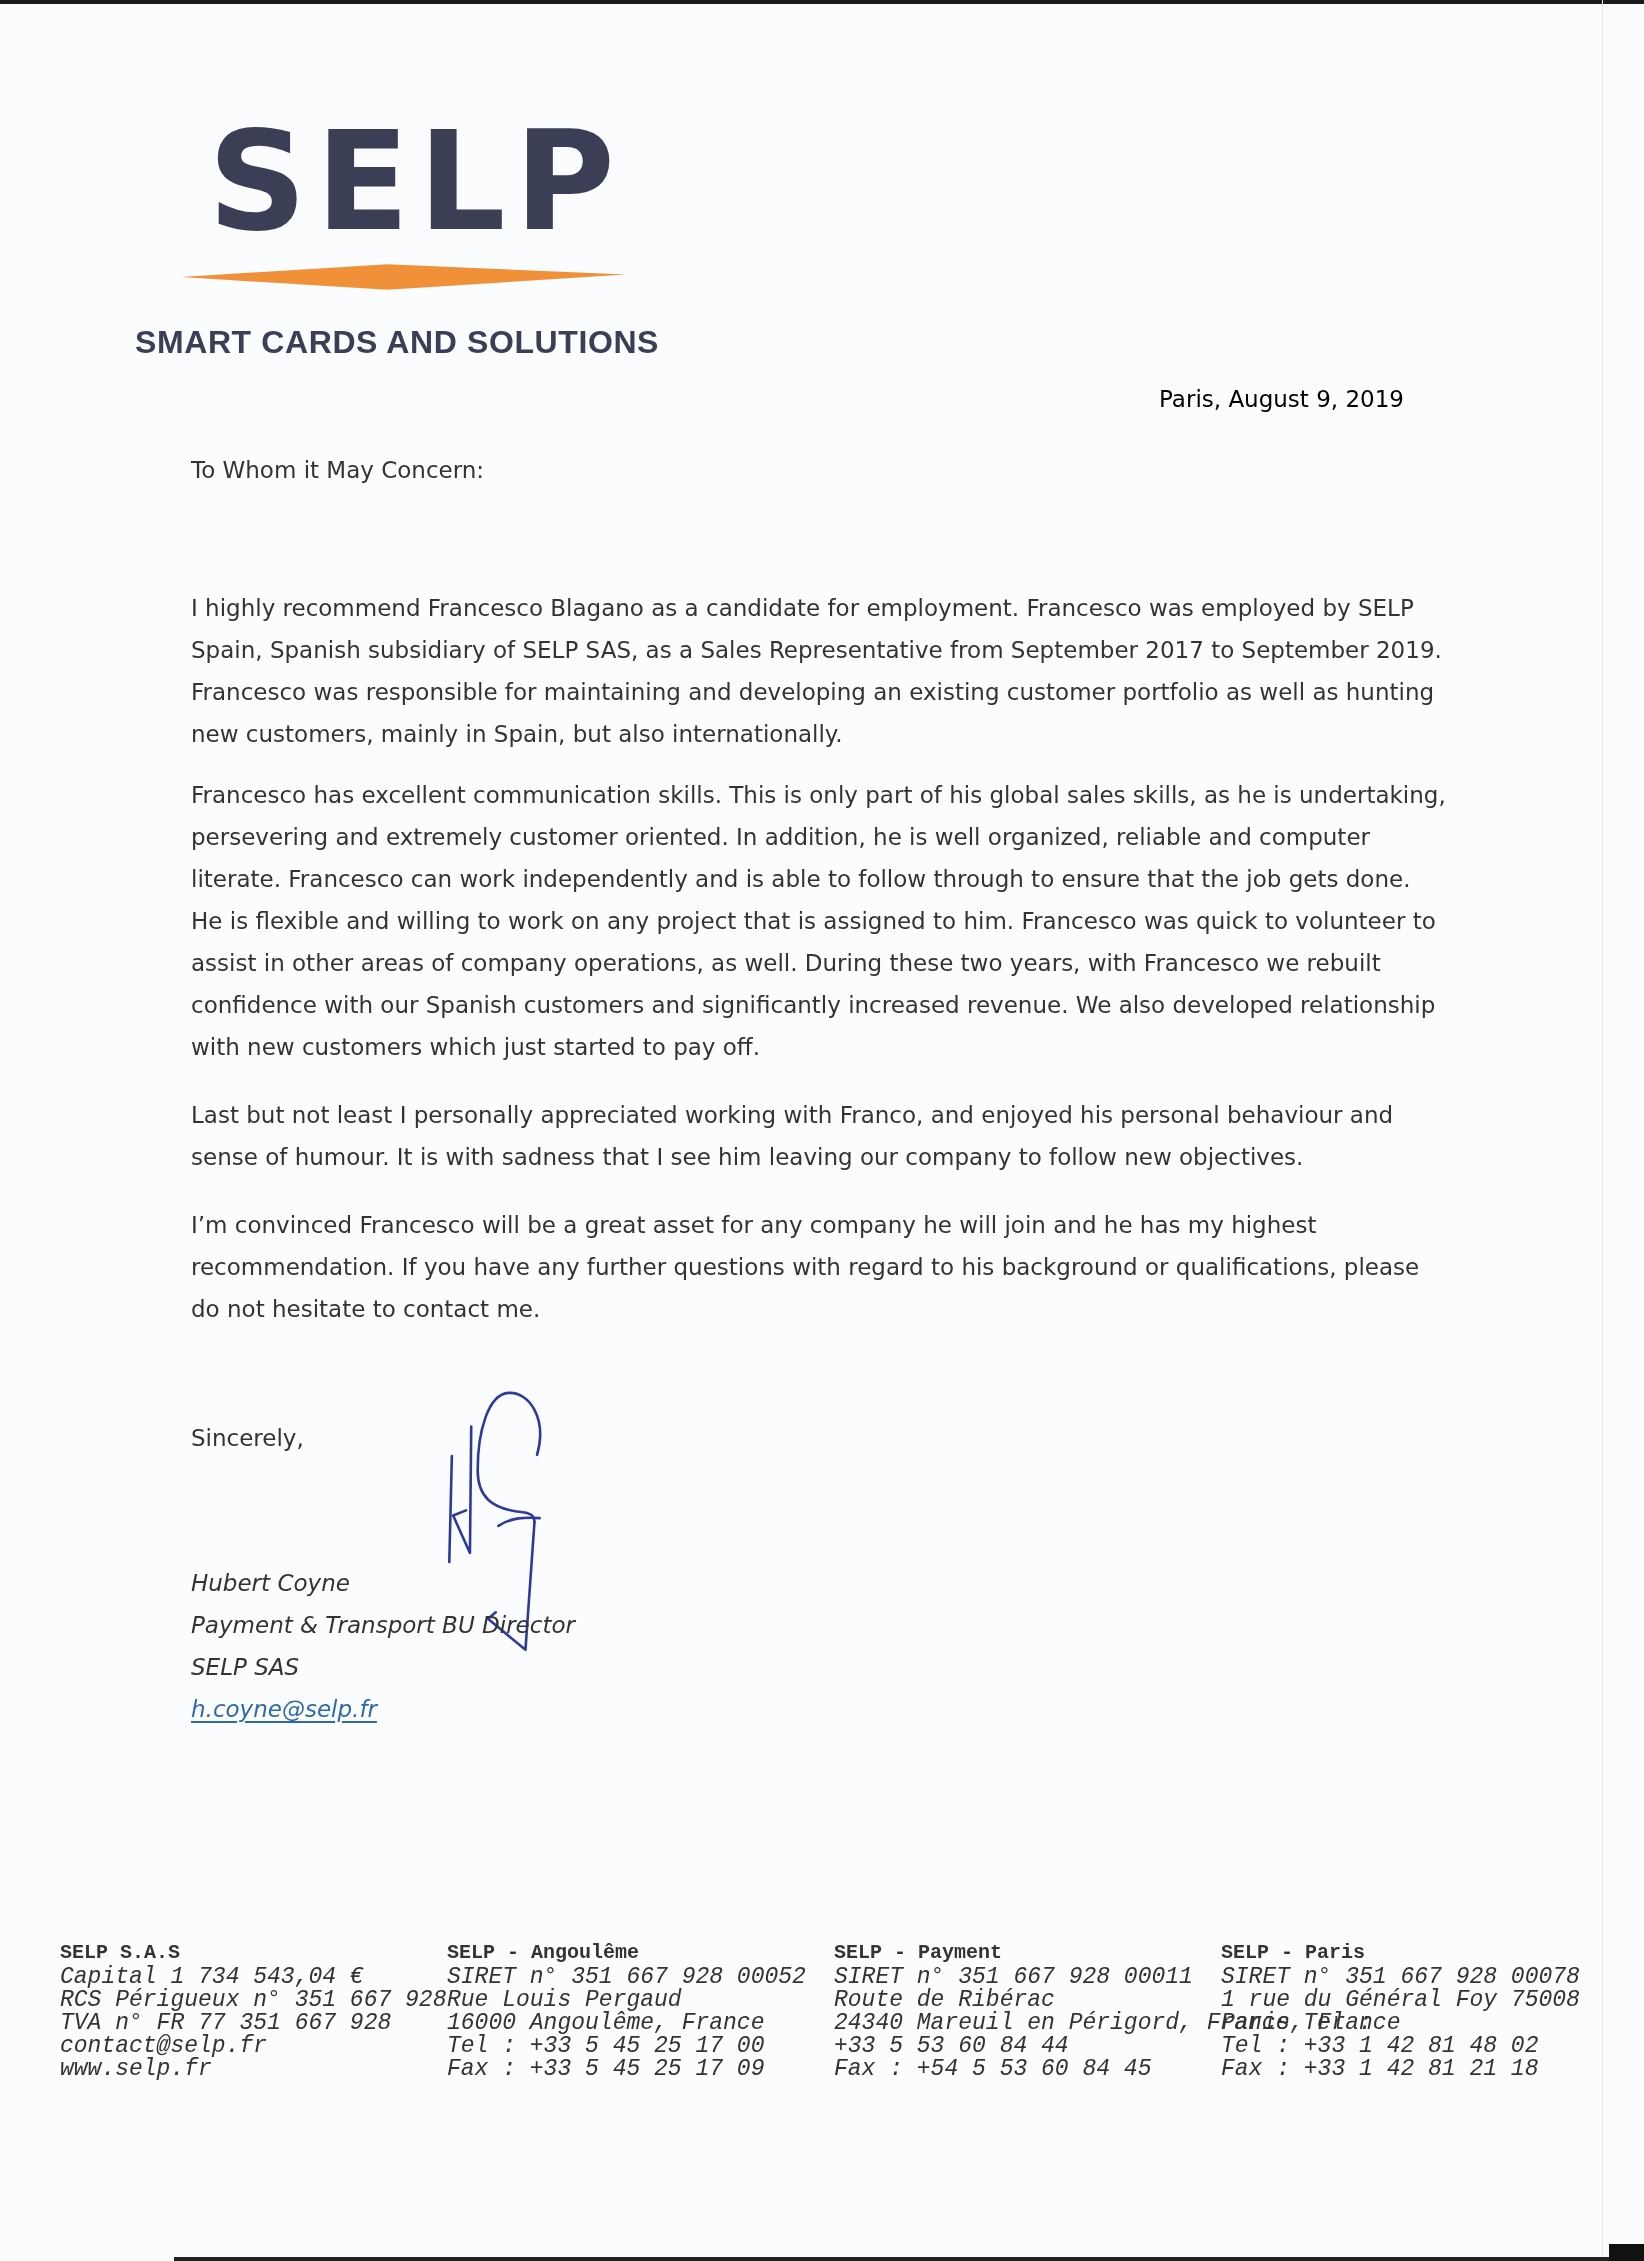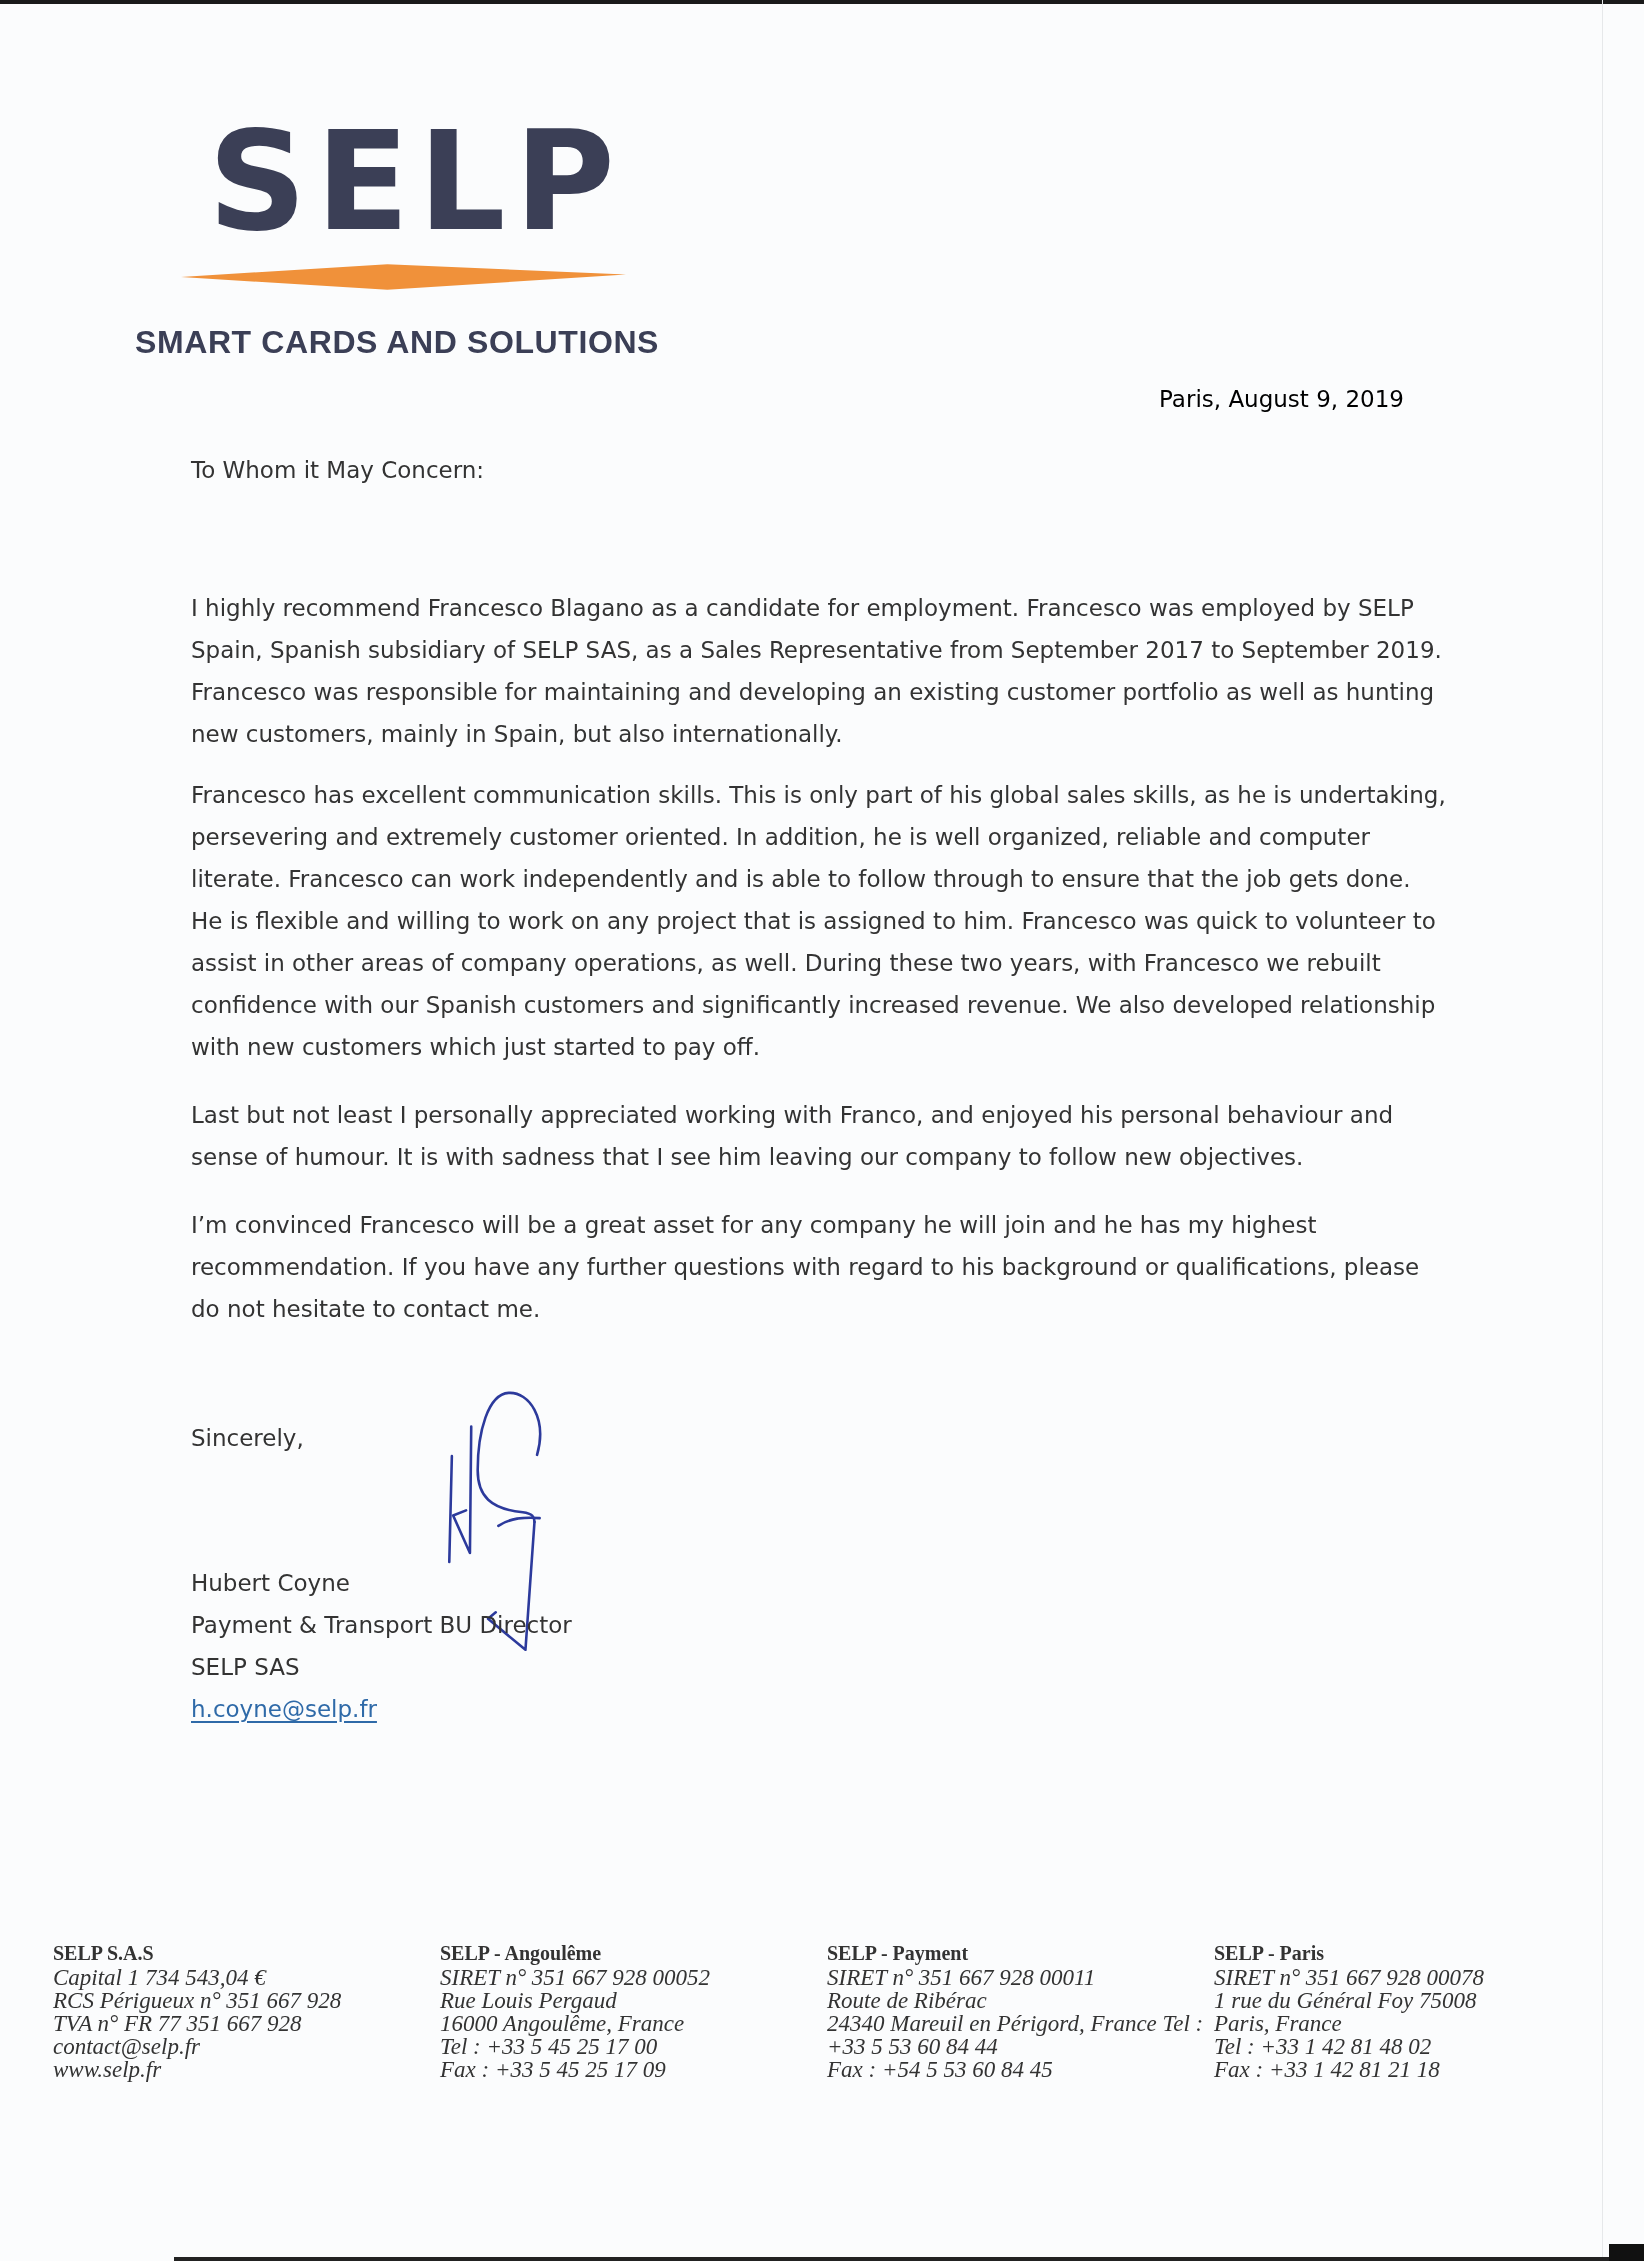--- a/index.html
+++ b/index.html
@@ -36,27 +36,27 @@
   }
   .date { position: absolute; top: 386px; left: 1159px; font-family: "DejaVu Sans", sans-serif; font-size: 23px; color: #000000; white-space: nowrap; }
   .greeting { top: 457px; }
   .body-p { margin: 0; line-height: 42px; }
   .para1 { top: 587px; }
   .para2 { top: 774px; }
   .para3 { top: 1094px; }
   .para4 { top: 1204px; }
   .closing { top: 1425px; }
 
-  .sign-block { position: absolute; left: 191px; top: 1562px; font-family: "DejaVu Sans", sans-serif; font-size: 23px; color: #333; line-height: 42px; }
+  .sign-block { position: absolute; left: 191px; top: 1562px; font-family: "DejaVu Sans", sans-serif; font-size: 23px; color: #333; line-height: 42px; font-style: italic; }
   .sign-block div { white-space: nowrap; }
   .email-link { color: #2f6aa8; text-decoration: underline; text-underline-offset: 3.9px; }
 
   .signature { position: absolute; left: 426px; top: 1380px; width: 155px; height: 284px; }
 
-  .footer-col { position: absolute; top: 1941px; width: 361px; font-family: Liberation Serif, serif; color: #333; }
+  .footer-col { position: absolute; top: 1941px; width: 361px; font-family: Liberation Mono, monospace; color: #333; margin-left: 7px; }
   .footer-col .fc-title { font-weight: bold; font-size: 20px; line-height: 24.5px; }
   .footer-col .fc-line { font-style: italic; font-size: 23px; line-height: 23px; white-space: nowrap; }
   .fc1 { left: 53px; }
   .fc2 { left: 440px; }
   .fc3 { left: 827px; }
   .fc4 { left: 1214px; }
 </style>
 </head>
 <body>
 

